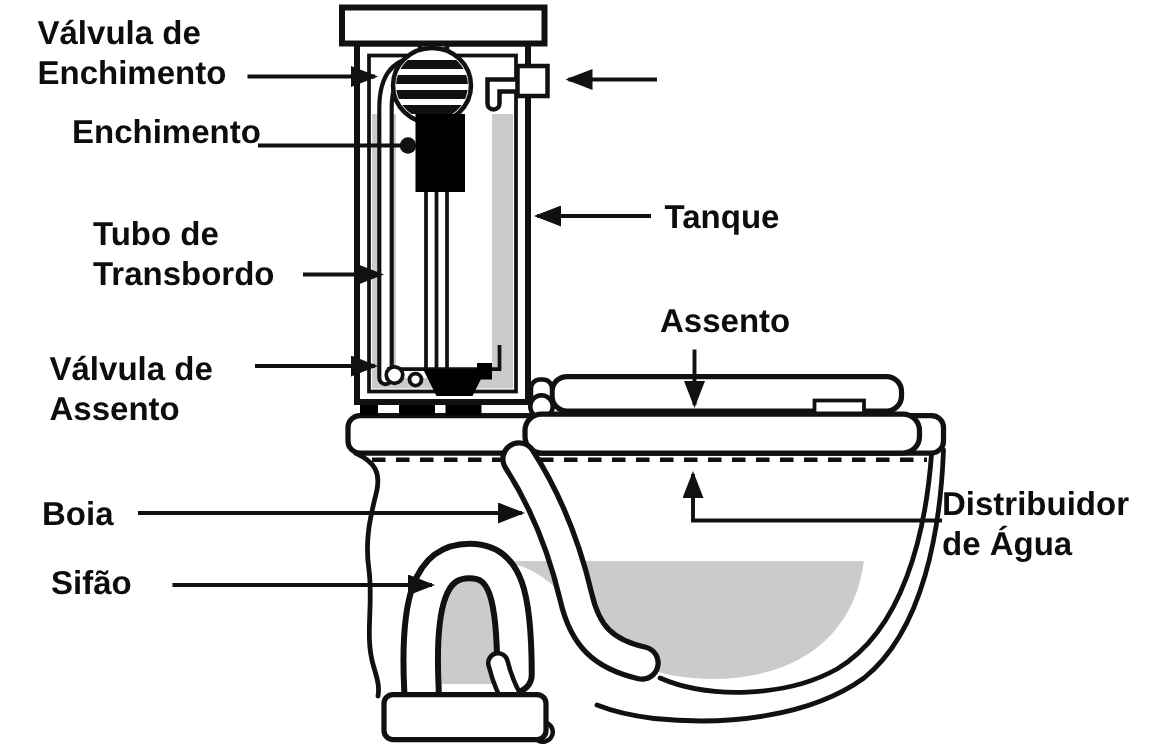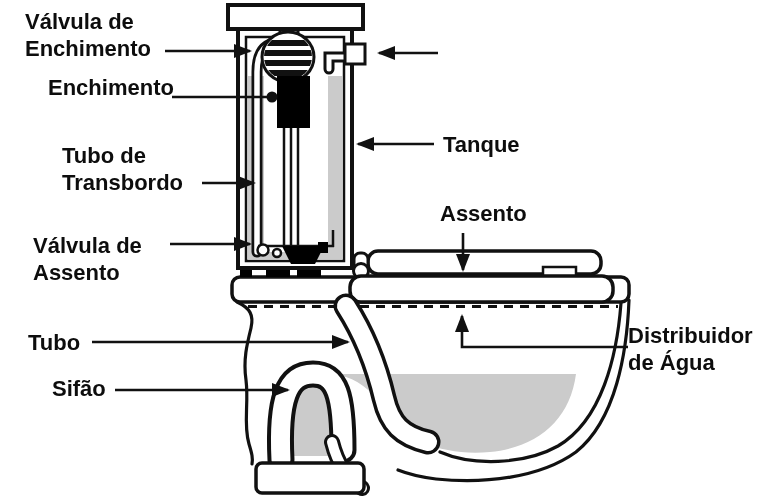--- a/index.html
+++ b/index.html
@@ -177,23 +177,23 @@
 </div>
 <div class="lbl" style="left:62px;top:142px;">
   <span>Tubo de</span>
   <span>Transbordo</span>
 </div>
 <div class="lbl" style="left:33px;top:232px;">
   <span>Válvula de</span>
   <span>Assento</span>
 </div>
 <div class="lbl" style="left:28px;top:329px;">
-  <span>Tubo</span>
-</div>
-<div class="lbl" style="left:52px;top:375px;">
+  <span>Boia</span>
+</div>
+<div class="lbl" style="left:34px;top:375px;">
   <span>Sifão</span>
 </div>
 <div class="lbl" style="left:443px;top:131px;text-align:right;">
   <span>Tanque</span>
 </div>
 <div class="lbl" style="left:628px;top:322px;">
   <span>Distribuidor</span>
   <span>de Água</span>
 </div>
 <div class="lbl" style="left:440px;top:200px;">

